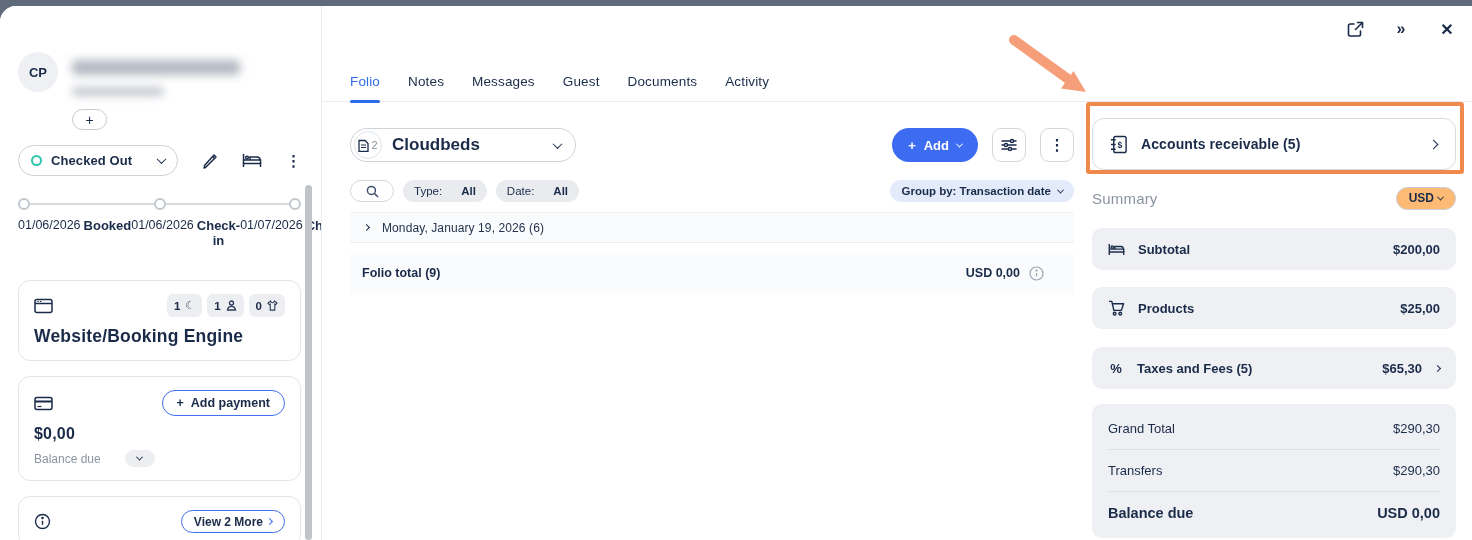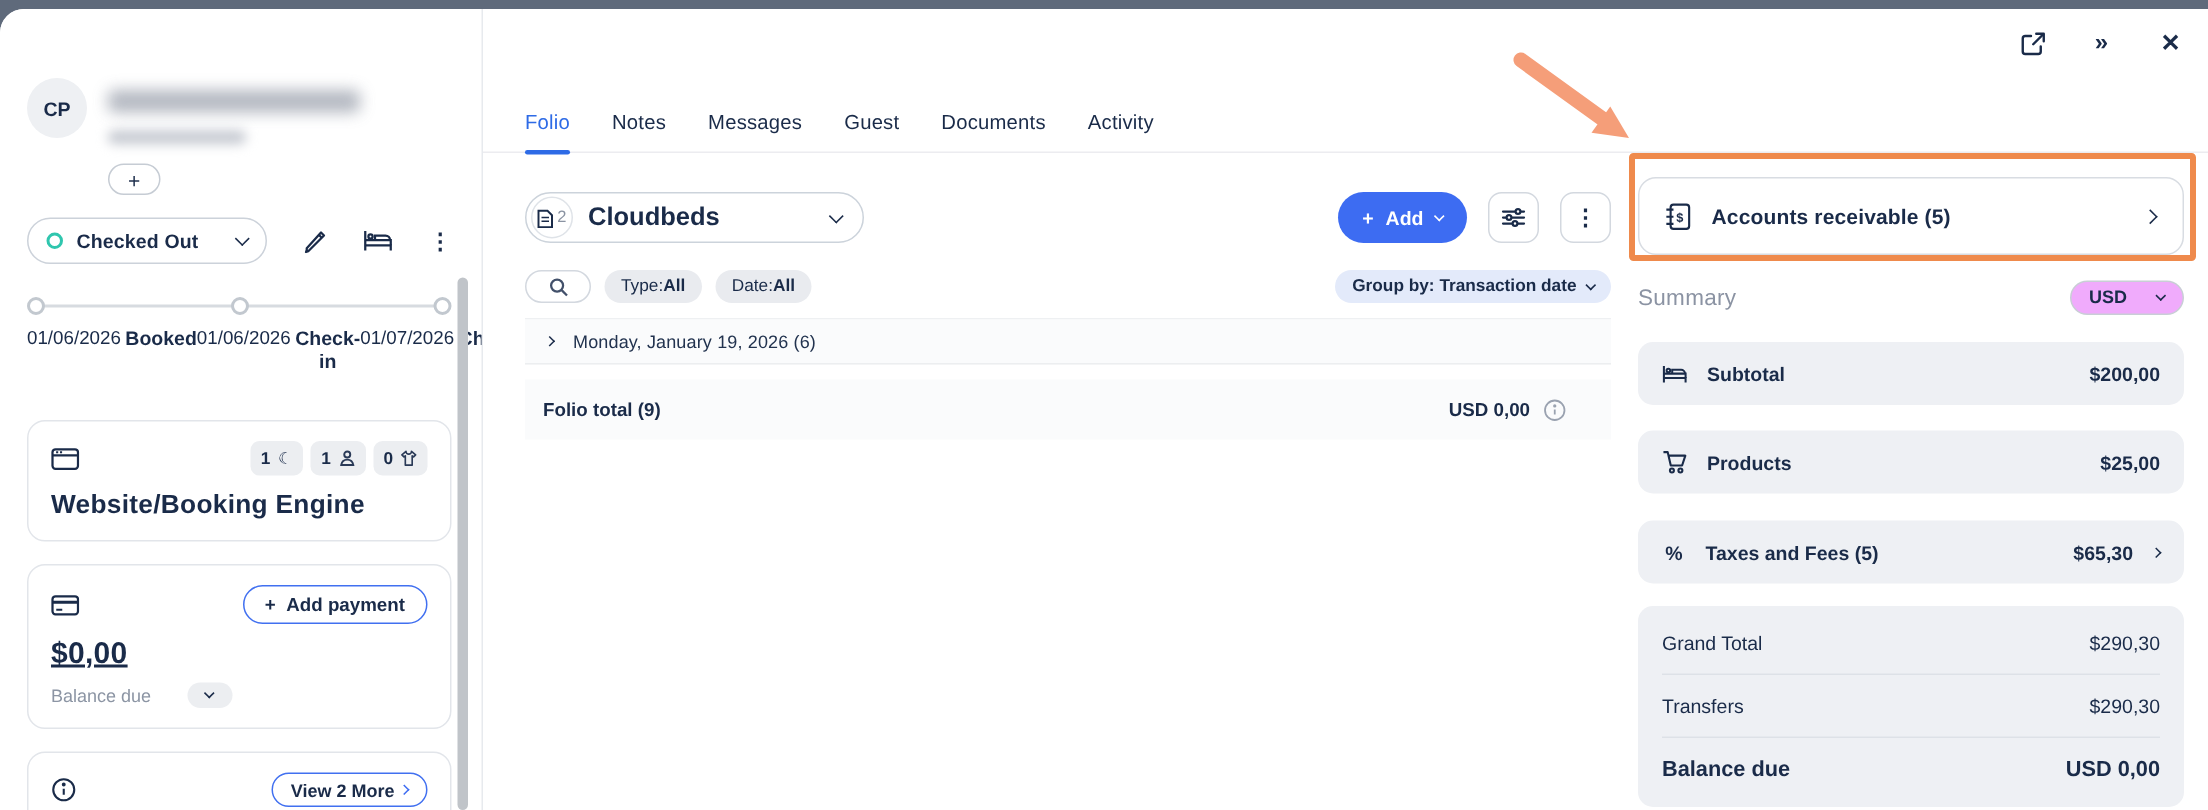--- a/index.html
+++ b/index.html
@@ -50,21 +50,21 @@
   .badges { margin-left:auto; display:flex; gap:5px; }
   .badge { height:23px; min-width:33px; padding:0 7px; background:#eceef1; border-radius:6px;
            display:flex; align-items:center; gap:5px; font-size:11.5px; font-weight:700; color:#1a2b49; }
   .badge .bicon { font-size:11px; font-weight:400; color:#2a3a57; display:flex; }
   .src-title { margin-top:9px; font-size:17.5px; font-weight:700; letter-spacing:.2px; }
 
   .pill-btn { border:1.5px solid #4170f0; border-radius:15px; background:#fff; color:#1a2b49;
               font-weight:700; display:flex; align-items:center; justify-content:center; gap:7px; cursor:pointer;
               font-family:"Liberation Sans", sans-serif; }
   .add-payment { margin-left:auto; height:26px; padding:0 14px; font-size:12.5px; }
-  .amount-big { margin-top:9px; font-size:20px; font-weight:700; letter-spacing:.2px;text-decoration:underline; }
+  .amount-big { margin-top:9px; font-size:16px; font-weight:700; letter-spacing:.2px; }
   .balance-row { margin-top:7px; display:flex; align-items:center; }
   .balance-cap { font-size:12px; color:#8c95a4; }
   .chev-pill { margin-left:24px; width:30px; height:17px; background:#eceef1; border-radius:9px; border:none;
                display:flex; align-items:center; justify-content:center; cursor:pointer; color:#1a2b49; }
   .view-more { margin-left:auto; height:23px; padding:0 12px; font-size:12px; border-radius:13px; gap:4px; }
 
   .side-scrollbar { position:absolute; top:179px; left:305px; width:7px; height:355px;
                     background:#c0c4c9; border-radius:4px; }
 
   
@@ -94,21 +94,21 @@
   .add-btn { height:34px; padding:0 16px; border:none; border-radius:17px; background:#3d6cf2; color:#fff;
              font-size:13px; font-weight:700; display:flex; align-items:center; gap:8px; cursor:pointer;
              font-family:"Liberation Sans", sans-serif; }
   .sq-btn { width:34px; height:34px; border:1px solid #d3d8df; border-radius:9px; background:#fff;
             display:flex; align-items:center; justify-content:center; color:#1a2b49; cursor:pointer; }
 
   .chips-row { margin-top:18px; display:flex; align-items:center; }
   .search-pill { width:44px; height:22px; border:1px solid #d3d8df; border-radius:11px; background:#fff;
                  display:flex; align-items:center; justify-content:center; cursor:pointer; color:#42506a; }
   .chip { height:22px; padding:0 11px; border-radius:11px; background:#e9ebef; display:flex; align-items:center;
-          gap:0; font-size:11.5px; color:#1a2b49; margin-left:9px; cursor:pointer; }
+          gap:19px; font-size:11.5px; color:#1a2b49; margin-left:9px; cursor:pointer; }
   .chip b { font-weight:700; }
   .groupby { margin-left:auto; background:#e3eafa; font-weight:600; gap:7px; }
 
   .group-rows { margin-top:10px; border-top:1px solid #eef0f2; }
   .group-row { height:30px; background:#fafbfc; border-bottom:1px solid #eceef0; display:flex;
                align-items:center; padding:0 0 0 14px; gap:13px; cursor:pointer; }
   .group-label { font-size:12px; color:#22334f; letter-spacing:.1px; }
 
   .total-row { margin-top:10px; height:40px; background:#fafbfc; display:flex; align-items:center;
                padding:0 30px 0 12px; }
@@ -117,21 +117,21 @@
   .total-amount { font-size:12.5px; font-weight:700; }
 
   
   .summary-col { position:absolute; left:770px; top:0; width:364px; }
   .ar-card { margin-top:16px; height:52px; border:1px solid #d8dce2; border-radius:12px; background:#fff;
              display:flex; align-items:center; padding:0 18px 0 16px; gap:13px; cursor:pointer; }
   .ar-label { font-size:14px; font-weight:700; flex:1; letter-spacing:.1px; }
   .summary-head { margin-top:16px; height:24px; display:flex; align-items:center; }
   .summary-title { font-size:15px; color:#8b93a3; letter-spacing:.2px; }
   .usd-pill { margin-left:auto; height:23px; padding:0 12px; border:1px solid #c9ced6; border-radius:12px;
-              background:#f0abfc; display:flex; align-items:center; gap:20px; font-size:12px; font-weight:700;
+              background:#fdba74; display:flex; align-items:center; gap:4px; font-size:12px; font-weight:700;
               color:#1a2b49; cursor:pointer; font-family:"Liberation Sans", sans-serif; }
   .sum-card { height:42px; background:#eef0f4; border-radius:10px; display:flex; align-items:center;
               padding:0 16px; gap:13px; cursor:pointer; }
   .sum-card.r0 { margin-top:18px; } .sum-card.r1 { margin-top:17px; } .sum-card.r2 { margin-top:18px; }
   .sum-label { font-size:13px; font-weight:700; flex:1; }
   .sum-amount { font-size:13px; font-weight:700; }
   .pct { font-size:13px; font-weight:700; width:16px; text-align:center; }
 
   .totals-card { margin-top:15px; background:#eef0f4; border-radius:10px; padding:4px 16px; }
   .tot-row { display:flex; align-items:center; justify-content:space-between; padding:13px 0;

